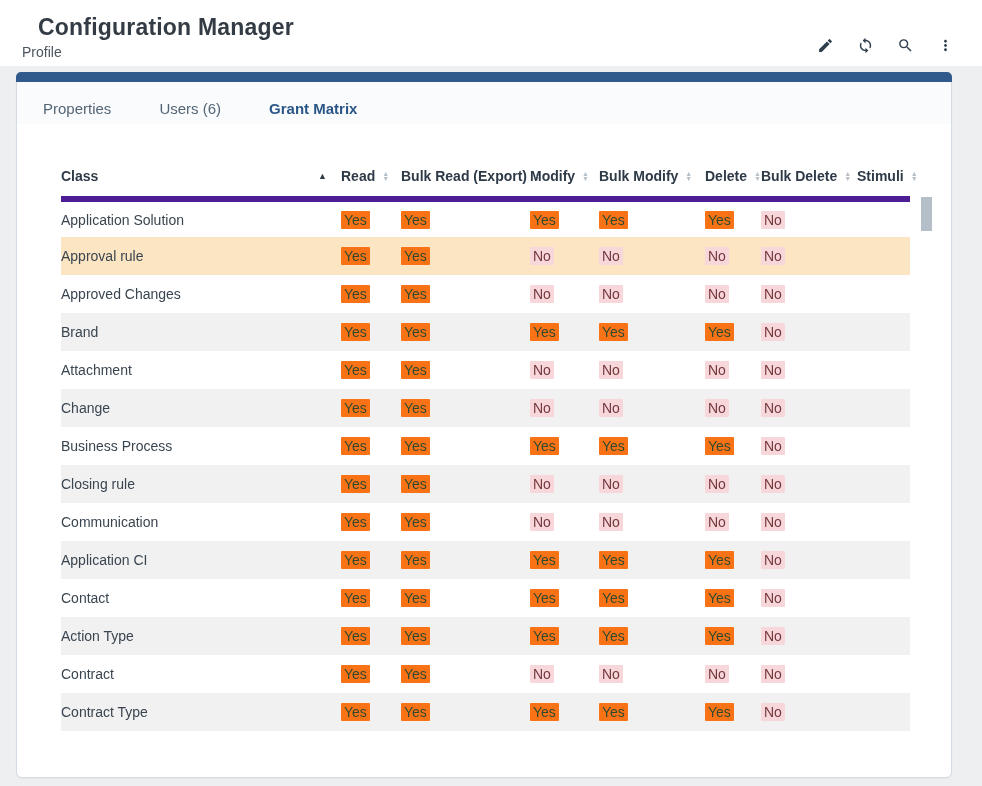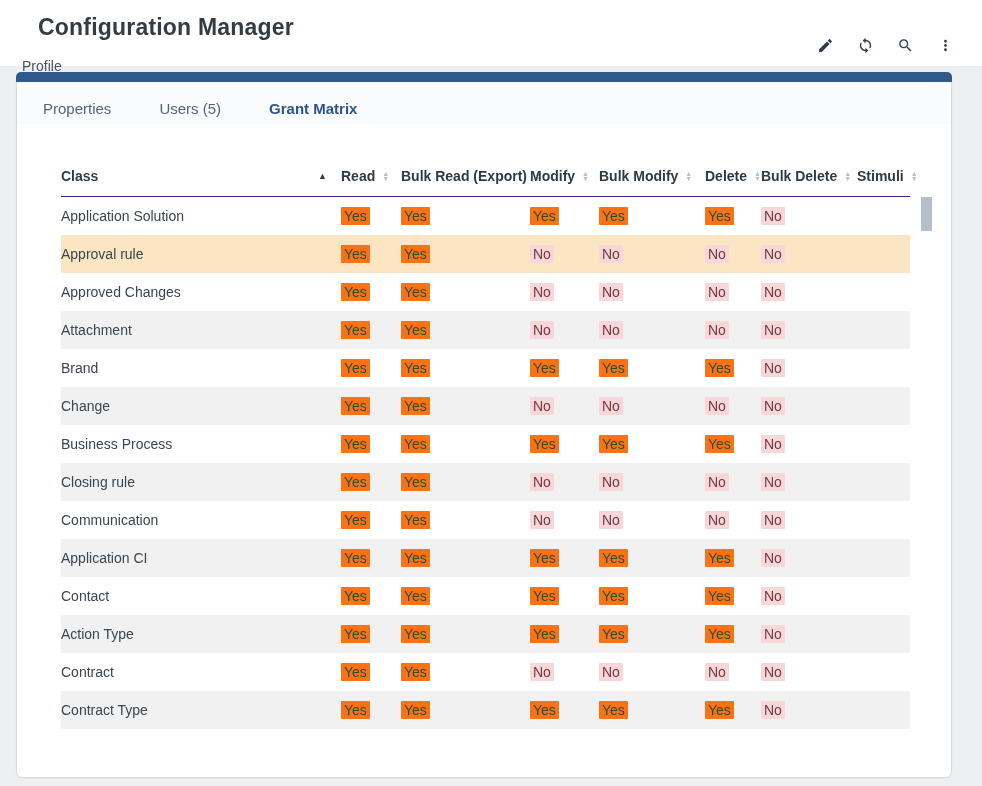--- a/index.html
+++ b/index.html
@@ -19,21 +19,21 @@
   .page-title {
     font-size:23px;
     font-weight:700;
     color:#333c44;
     letter-spacing:.2px;
     margin-left:16px;
   }
   .page-subtitle {
     font-size:14px;
     color:#4a5560;
-    margin-top:17px;
+    margin-top:3px;
   }
   .toolbar {
     position:absolute;
     right:28px; top:38px;
     display:flex;
     align-items:center;
     gap:22px;
   }
   .tool-btn { width:18px; height:18px; cursor:pointer; display:flex; align-items:center; justify-content:center; }
   .tool-btn svg { width:17px; height:17px; fill:#2f3e4e; }
@@ -84,21 +84,21 @@
     font-size:14px;
   }
   col.c-class{width:280px} col.c-read{width:60px} col.c-bread{width:129px}
   col.c-mod{width:69px} col.c-bmod{width:106px} col.c-del{width:56px}
   col.c-bdel{width:96px} col.c-stim{width:53px}
   thead th {
     text-align:right;
     font-weight:700;
     color:#2e3a47;
     padding:10px 0 12px 0;
-    border-bottom:1px solid #4c1d95;
+    border-bottom:6px solid #4c1d95;
     white-space:nowrap;
     margin-left:48px;
   }
   th .th-inner { display:flex; align-items:center; gap:7px; cursor:pointer; }
   .sort-asc { color:#2e3a47; font-size:9px; line-height:9px; }
   .sort-both { display:inline-flex; flex-direction:column; color:#b8c0c8; font-size:7px; line-height:5.5px; }
   th.class-col .th-inner { justify-content:space-between; padding-right:14px; }
   tbody td {
     height:38px;
     padding:0;
@@ -156,21 +156,21 @@
             <path d="M12 8c1.1 0 2-.9 2-2s-.9-2-2-2-2 .9-2 2 .9 2 2 2zm0 2c-1.1 0-2 .9-2 2s.9 2 2 2 2-.9 2-2-.9-2-2-2zm0 6c-1.1 0-2 .9-2 2s.9 2 2 2 2-.9 2-2-.9-2-2-2z"></path>
           </svg></span>
     </span>
   </div>
 </div>
 
 <div class="card">
   <div class="card-topbar"></div>
   <div class="tabs">
     <span class="tab">Properties</span>
-    <span class="tab">Users (5)</span>
+    <span class="tab">Users (6)</span>
     <span class="tab active">Grant Matrix</span>
   </div>
 
   <div class="table-wrap">
     <table>
       <colgroup>
         <col class="c-class">
           <col class="c-read">
           <col class="c-bread">
           <col class="c-mod">
@@ -277,36 +277,36 @@
     <td class="class-cell">Approved Changes</td>
   <td><span class="badge yes">Yes</span></td>
             <td><span class="badge yes">Yes</span></td>
             <td><span class="badge no">No</span></td>
             <td><span class="badge no">No</span></td>
             <td><span class="badge no">No</span></td>
             <td><span class="badge no">No</span></td>
             <td></td>
           </tr>
           <tr>
+    <td class="class-cell">Brand</td>
+  <td><span class="badge yes">Yes</span></td>
+            <td><span class="badge yes">Yes</span></td>
+            <td><span class="badge yes">Yes</span></td>
+            <td><span class="badge yes">Yes</span></td>
+            <td><span class="badge yes">Yes</span></td>
+            <td><span class="badge no">No</span></td>
+            <td></td>
+          </tr>
+          <tr>
     <td class="class-cell">Attachment</td>
   <td><span class="badge yes">Yes</span></td>
             <td><span class="badge yes">Yes</span></td>
             <td><span class="badge no">No</span></td>
             <td><span class="badge no">No</span></td>
             <td><span class="badge no">No</span></td>
-            <td><span class="badge no">No</span></td>
-            <td></td>
-          </tr>
-          <tr>
-    <td class="class-cell">Brand</td>
-  <td><span class="badge yes">Yes</span></td>
-            <td><span class="badge yes">Yes</span></td>
-            <td><span class="badge yes">Yes</span></td>
-            <td><span class="badge yes">Yes</span></td>
-            <td><span class="badge yes">Yes</span></td>
             <td><span class="badge no">No</span></td>
             <td></td>
           </tr>
           <tr>
     <td class="class-cell">Change</td>
   <td><span class="badge yes">Yes</span></td>
             <td><span class="badge yes">Yes</span></td>
             <td><span class="badge no">No</span></td>
             <td><span class="badge no">No</span></td>
             <td><span class="badge no">No</span></td>

